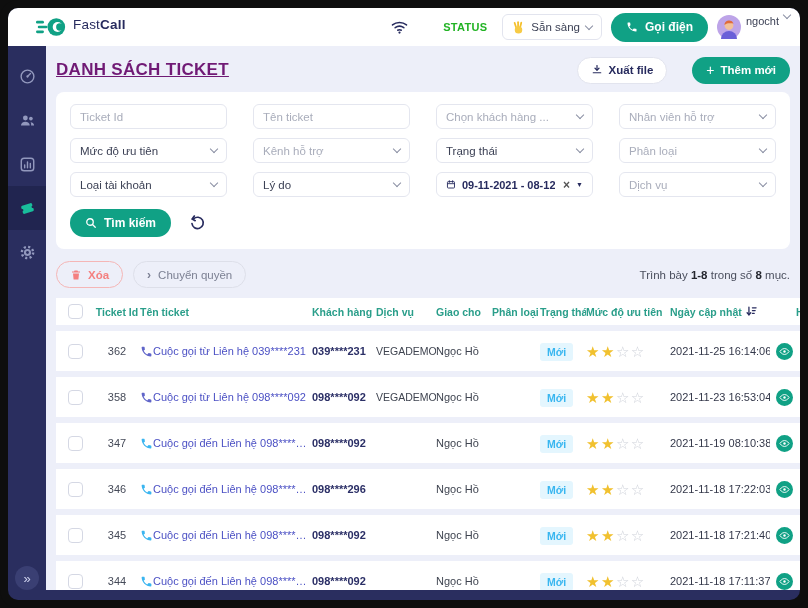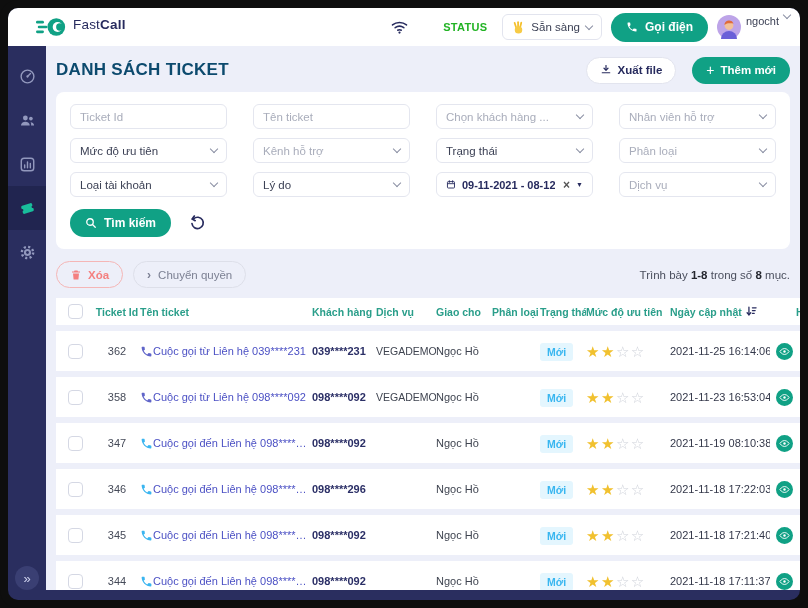--- a/index.html
+++ b/index.html
@@ -30,22 +30,22 @@
   .user .txt{font-size:11px;color:#3c4155;}
   
   .body{flex:1;display:flex;min-height:0;}
   .sidebar{width:38px;flex:none;display:flex;flex-direction:column;align-items:stretch;padding-top:8px;position:relative;}
   .side-item{height:44px;display:flex;align-items:center;justify-content:center;cursor:pointer;color:#9298bd;}
   .side-item.active{background:var(--navy_dark);color:#19bd9b;}
   .collapse-btn{margin:auto auto 10px auto;width:24px;height:24px;border-radius:50%;background:#3a3f73;color:#cfd3ee;font-size:13px;display:flex;align-items:center;justify-content:center;cursor:pointer;border:none;}
   .main{flex:1;background:var(--content_bg);height:calc(100% - 10px);overflow:hidden;min-width:0;}
   
   .page-head{margin:10px 10px 0;display:flex;align-items:center;justify-content:space-between;height:28px;}
-  .page-title{font-size:17px;font-weight:800;color:#0c4a6e;letter-spacing:.3px;}
-  .head-btns{display:flex;gap:16px;}
+  .page-title{font-size:17px;font-weight:800;color:#701a75;letter-spacing:.3px;text-decoration:underline;}
+  .head-btns{display:flex;gap:25px;}
   .btn-export{height:27px;border-radius:14px;background:#fff;border:1px solid #e2e4ee;color:var(--navy_text);font-size:11.5px;font-weight:700;display:flex;align-items:center;gap:6px;padding:0 13px;cursor:pointer;font-family:inherit;}
   .btn-add{height:27px;border-radius:14px;background:var(--brand_green);border:none;color:#fff;font-size:11.5px;font-weight:700;display:flex;align-items:center;gap:6px;padding:0 14px;cursor:pointer;font-family:inherit;}
   .btn-add .plus{font-size:14px;font-weight:400;line-height:1;}
   
   .filter-card{margin:8px 10px 0;background:#fff;border-radius:8px;padding:12px 14px;}
   .f-row{display:flex;gap:26px;margin-bottom:9px;}
   .field{flex:1;height:25px;border:1px solid #e4e6ef;border-radius:6px;display:flex;align-items:center;padding:0 9px;font-size:11.5px;color:#3c4155;background:#fff;min-width:0;font-family:inherit;cursor:pointer;}
   input.field{cursor:text;}
   input.field::placeholder{color:#a9adbb;}
   .field.muted .f-txt{color:#a9adbb;}

